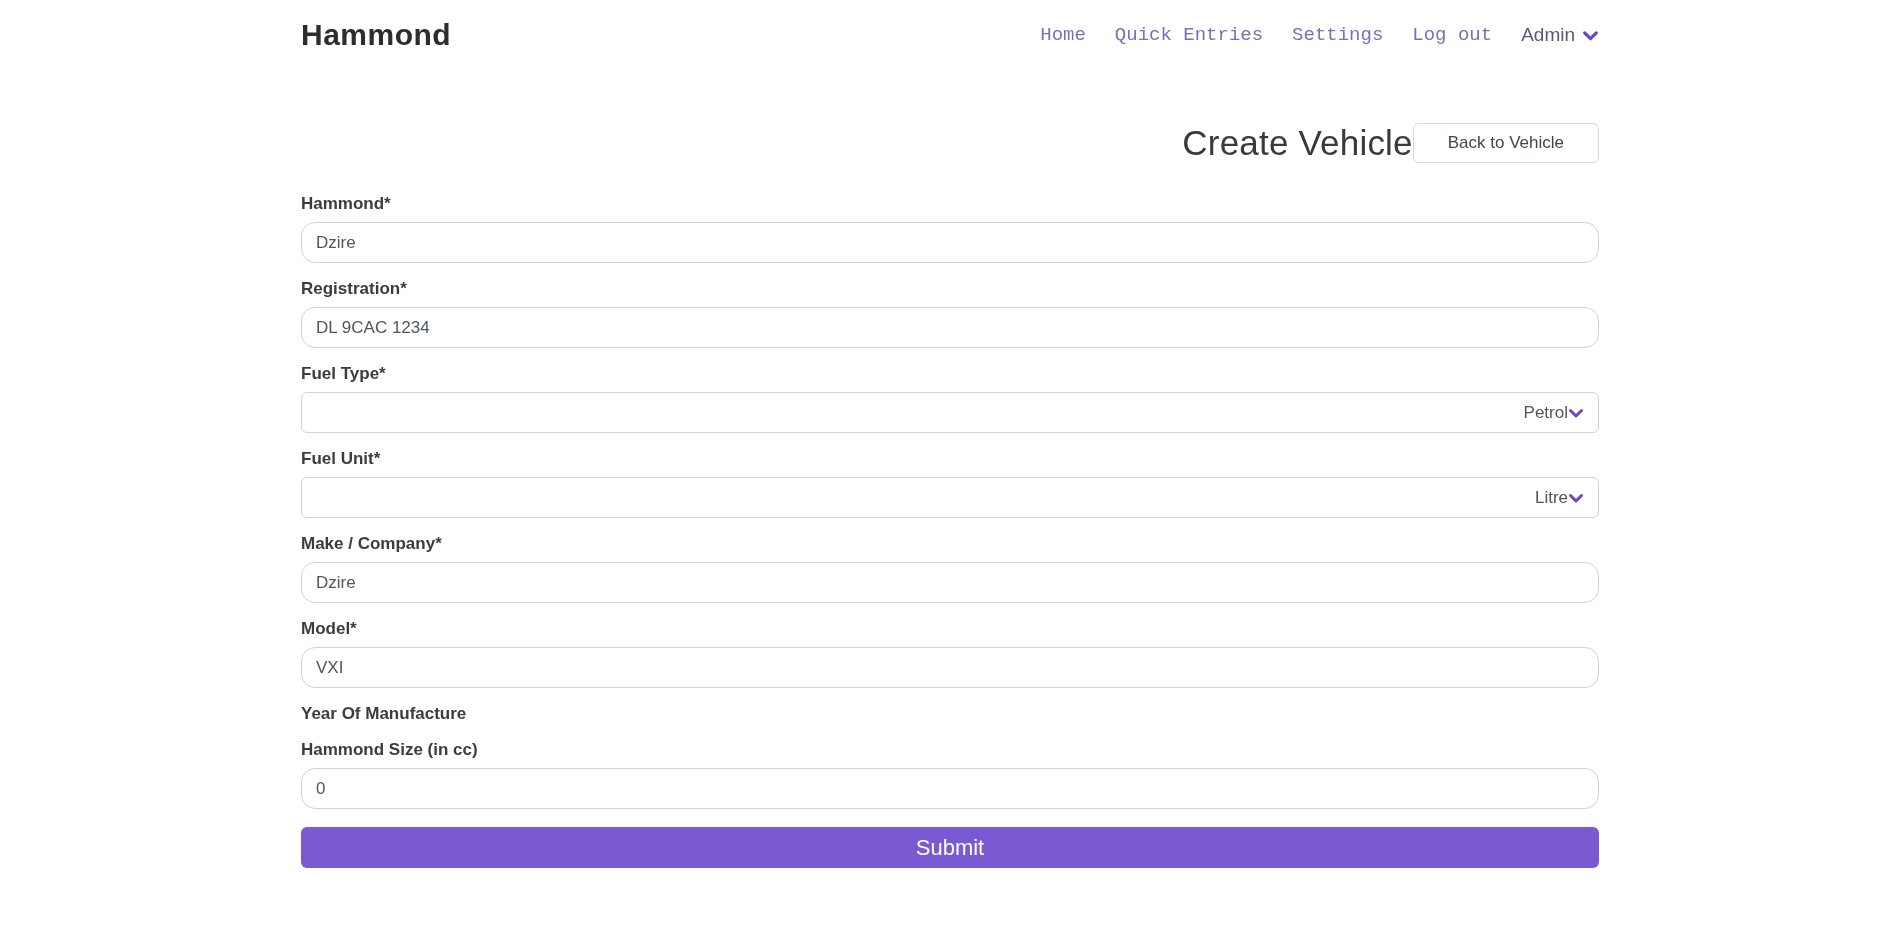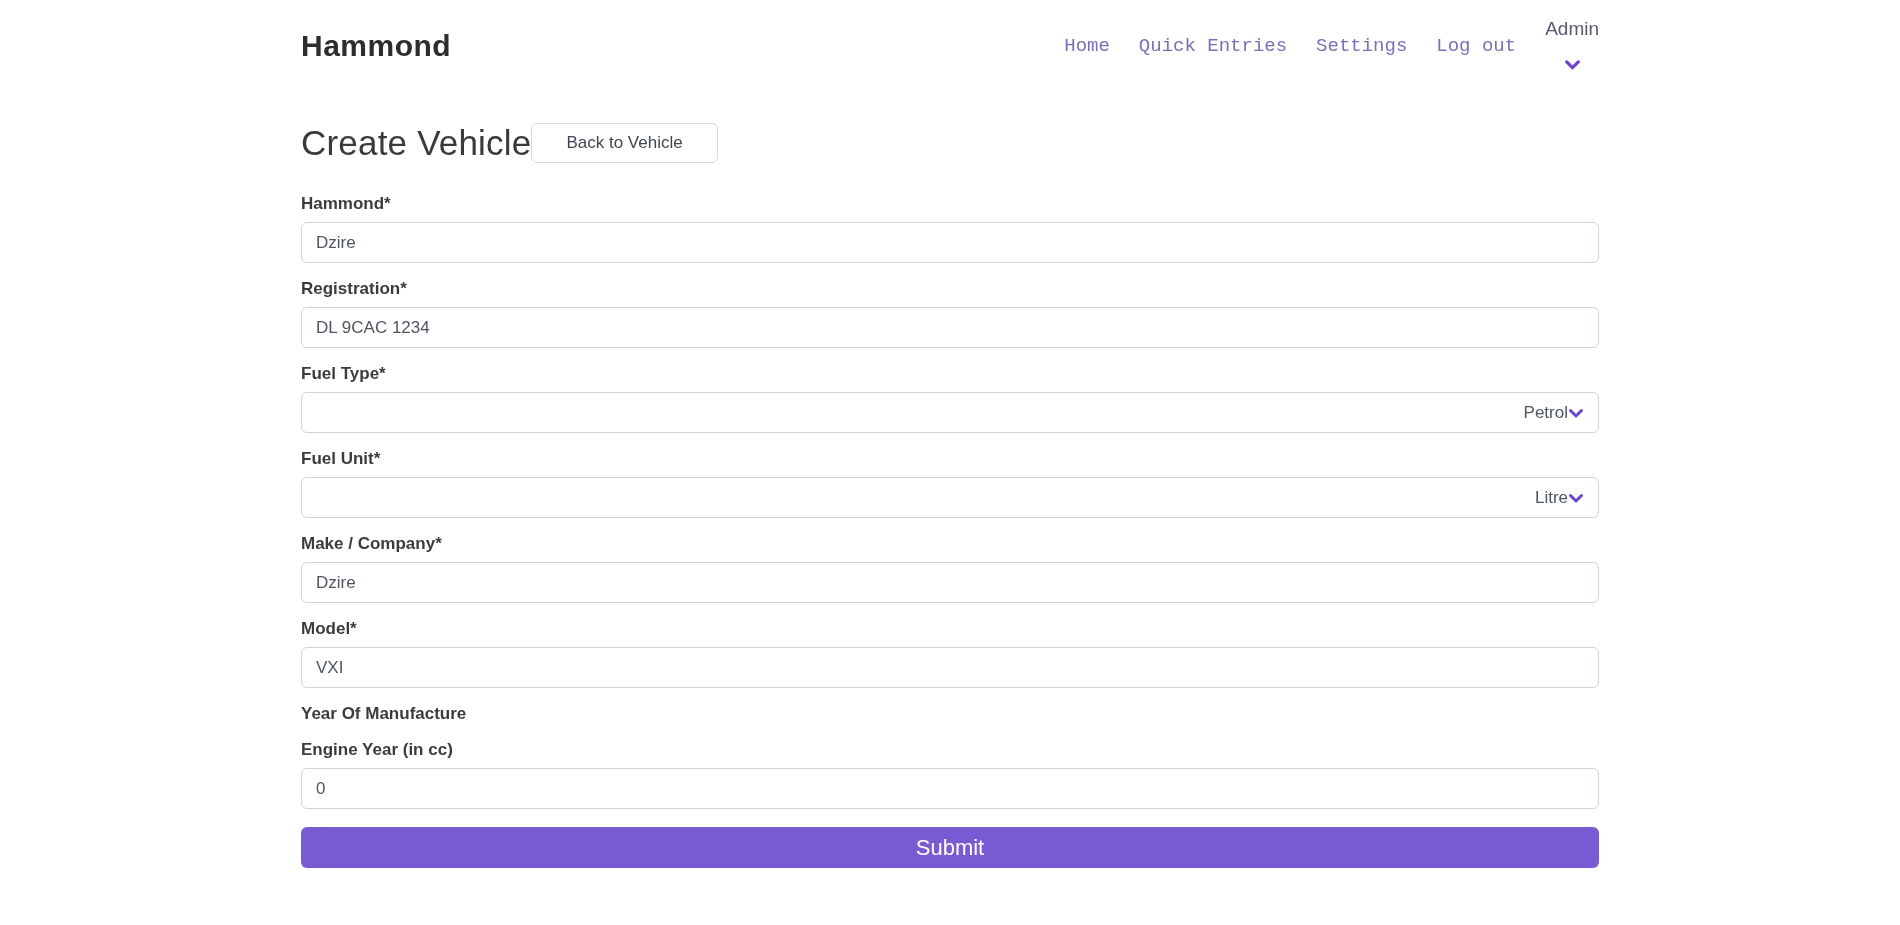--- a/index.html
+++ b/index.html
@@ -26,45 +26,45 @@
   
   header{padding-top:18px;height:72px;}
   .header-inner{display:flex;align-items:center;justify-content:space-between;}
   .brand{
     font-size:30px;font-weight:800;letter-spacing:.5px;
     color:#2d2d2d;cursor:pointer;
   }
   nav{display:flex;align-items:center;gap:29px;font-size:19px;}
   nav a{color:var(--nav-link);text-decoration:none;cursor:pointer;font-family:Liberation Mono, monospace;}
   .admin-toggle{
-    display:inline-flex;align-items:center;gap:16px;
-    color:var(--admin-link);cursor:pointer;flex-direction:column;
+    display:inline-flex;align-items:center;gap:7px;
+    color:var(--admin-link);cursor:pointer;
   }
   .chev{display:inline-block;}
   .chev path{fill:none;stroke:var(--chevron-purple);stroke-width:3;stroke-linecap:round;stroke-linejoin:round;}
 
   
-  .page-header{margin-top:48px;display:flex;align-items:center;justify-content:flex-start;height:46px;}
+  .page-header{margin-top:48px;display:flex;align-items:center;justify-content:flex-end;height:46px;}
   .page-title{font-size:35px;font-weight:500;color:var(--heading-text);margin:0;letter-spacing:.2px;}
   .btn-back{
     background:#ffffff;border:1px solid #d9d9d9;border-radius:6px;
     padding:9px 34px;font-size:17px;color:#3f4650;cursor:pointer;
     font-family:"Liberation Sans",sans-serif;
   }
 
   
   form{margin-top:28px;}
   .form-group{margin-bottom:16px;}
   .form-group label{
     display:block;font-size:17px;font-weight:700;
     color:var(--label-text);margin-bottom:8px;line-height:20px;
   }
   .form-control{
     width:100%;height:41px;
-    border:1px solid var(--input-border);border-radius:6px;
+    border:1px solid var(--input-border);border-radius:14px;
     font-size:17px;color:var(--input-text);
     padding:16px 14px;background:#fff;
     font-family:"Liberation Sans",sans-serif;outline:none;
   }
   .form-select{
     width:100%;height:41px;
     border:1px solid var(--input-border);border-radius:6px;
     font-size:17px;color:var(--input-text);
     padding:0 14px;background:#fff;
     display:flex;align-items:center;justify-content:flex-end;
@@ -143,19 +143,19 @@
     <div class="form-group">
       <label>Model*</label>
       <input type="text" class="form-control" value="VXI" style="">
     </div>
 
     <div class="form-group">
       <label>Year Of Manufacture</label>
     </div>
 
     <div class="form-group">
-      <label>Engine Year (in cc)</label>
+      <label>Hammond Size (in cc)</label>
       <input type="text" class="form-control" value="0" style="">
     </div>
 
     <button type="button" class="btn-submit">Submit</button>
   </form>
 </main>
 
 </body></html>

